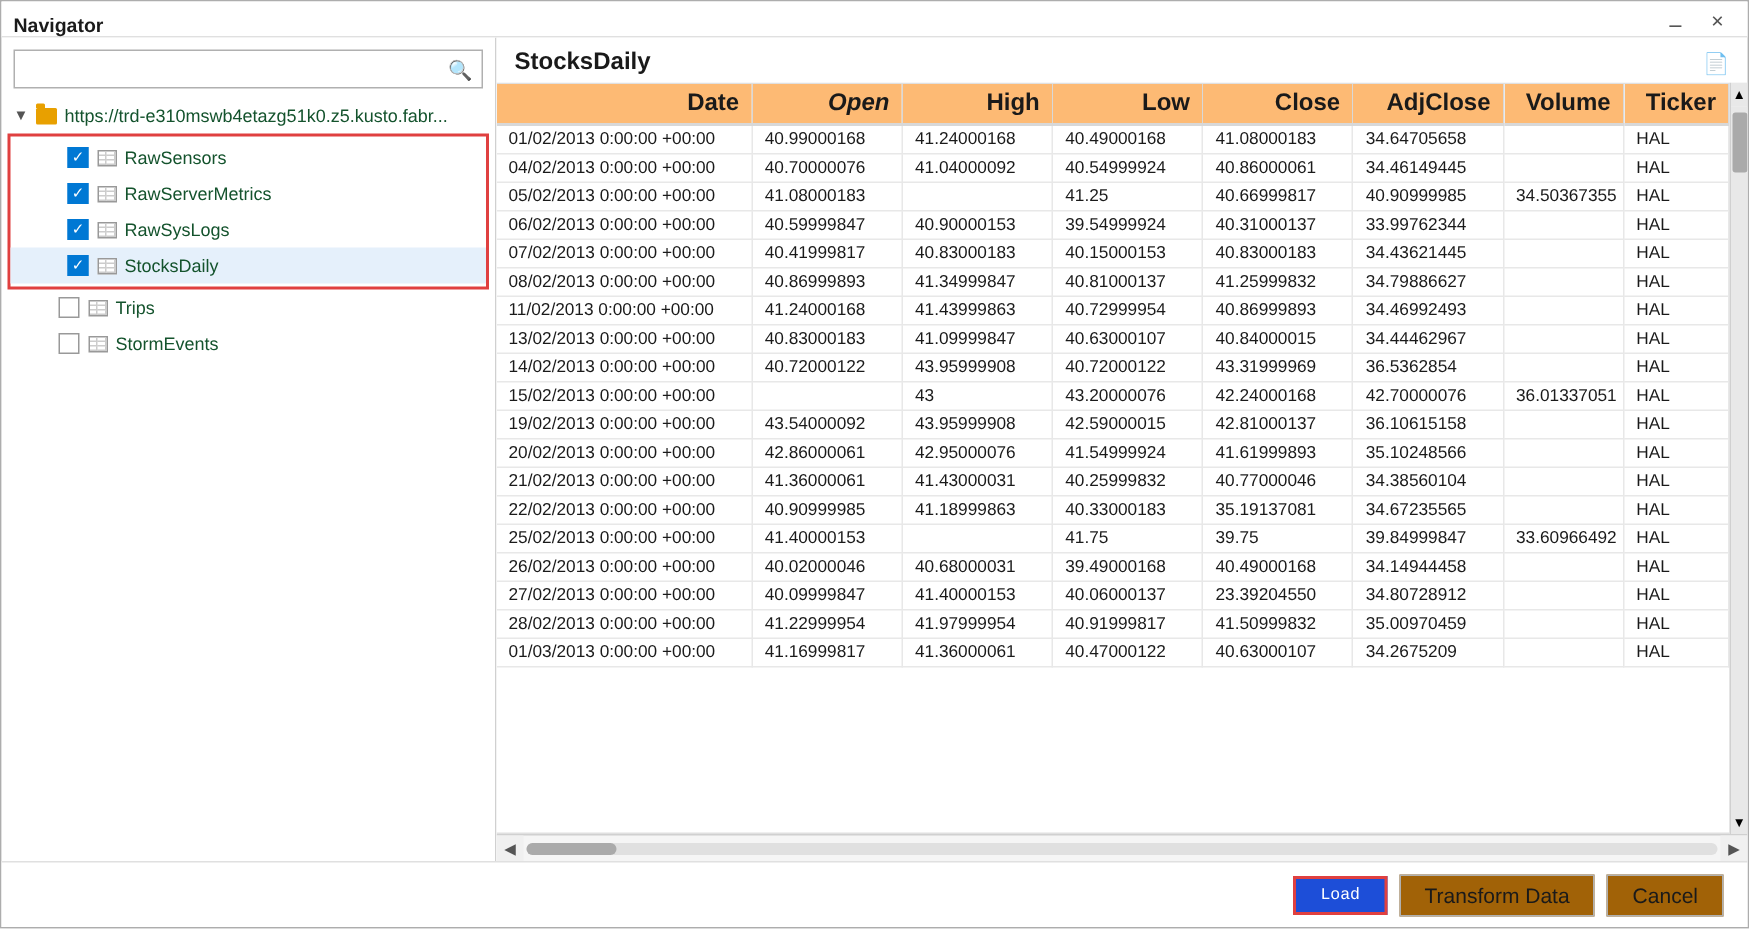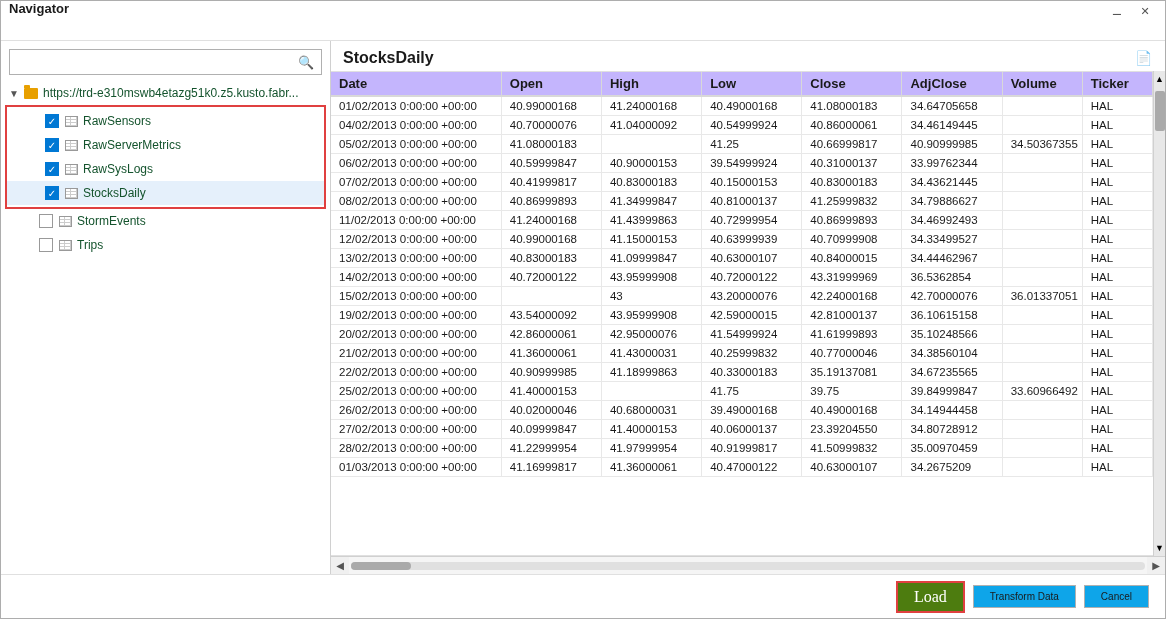--- a/index.html
+++ b/index.html
@@ -15,24 +15,24 @@
     .window {
       width: 1166px;
       height: 619px;
       background: #ffffff;
       border: 1px solid #adadad;
       display: flex;
       flex-direction: column;
       box-shadow: 2px 2px 8px rgba(0,0,0,0.2);
     }
     .title-bar {
-      height: 40px;
+      height: 24px;
       background: #ffffff;
       display: flex;
-      align-items: flex-start;
+      align-items: flex-end;
       justify-content: space-between;
       padding: 0 8px;
       border-bottom: 1px solid #e0e0e0;
       flex-shrink: 0;
     }
     .title-bar-title {
       font-size: 13px;
       font-weight: 600;
       color: #1a1a1a;
     }
@@ -248,45 +248,45 @@
       overflow: auto;
       border-top: 1px solid #e0e0e0;
       border-bottom: 1px solid #e0e0e0;
     }
     .data-table {
       border-collapse: collapse;
       width: 100%;
       table-layout: fixed;
     }
     .data-table th {
-      background: #c4b5fd;
+      background: #fdba74;
       border-right: 1px solid #d8d8d8;
       border-bottom: 2px solid #d8d8d8;
       padding: 4px 8px;
-      text-align: left;
-      font-size: 13px;
+      text-align: right;
+      font-size: 16px;
       font-weight: 600;
       color: #1a1a1a;
       white-space: nowrap;
       position: sticky;
       top: 0;
       z-index: 2;
     }
     .data-table td {
       border-right: 1px solid #e8e8e8;
       border-bottom: 1px solid #e8e8e8;
       padding: 3px 8px;
       font-size: 11.5px;
       color: #1a1a1a;
       white-space: nowrap;
     }
 
     
     .col-date { width: 170px; }
-    .col-open { width: 100px; }
+    .col-open { width: 100px; font-style: italic; }
     .col-high { width: 100px; }
     .col-low  { width: 100px; }
     .col-close { width: 100px; margin-top: 38px; }
     .col-adjclose { width: 100px; }
     .col-volume { width: 80px; }
     .col-ticker { width: 70px; margin-top: 32px; }
 
     
     .scroll-row {
       display: flex;
@@ -333,34 +333,34 @@
       display: flex;
       align-items: center;
       justify-content: flex-end;
       gap: 8px;
       padding: 0 16px;
       border-top: 1px solid #e0e0e0;
       flex-shrink: 0;
       background: #fff;
     }
     .btn-load {
-      background: #4d7c0f;
+      background: #1d4ed8;
       color: #fff;
       border: 2px solid #e04040;
       padding: 5px 16px;
-      font-size: 16px;
-      cursor: pointer;
-      font-family: Liberation Serif, serif;
+      font-size: 11px;
+      cursor: pointer;
+      font-family: Liberation Mono, monospace;
     }
     .btn-transform, .btn-cancel {
-      background: #0ea5e9;
+      background: #a16207;
       color: #1a1a1a;
       border: 1px solid #b0b0b0;
       padding: 5px 16px;
-      font-size: 10px;
+      font-size: 14px;
       cursor: pointer;
       font-family: inherit;
       text-align: right;
     }
 
     .right-scrollbar {
       width: 12px;
       background: #f5f5f5;
       border-left: 1px solid #d0d0d0;
       display: flex;
@@ -501,37 +501,37 @@
           <span class="tree-icon">
             <div class="table-icon">
               <div class="table-icon-cell"></div>
                 <div class="table-icon-cell"></div>
               <div class="table-icon-cell"></div>
                 <div class="table-icon-cell"></div>
               <div class="table-icon-cell"></div>
                 <div class="table-icon-cell"></div>
             </div>
           </span>
-          <span class="tree-label">StormEvents</span>
+          <span class="tree-label">Trips</span>
         </div>
 
         <div class="tree-item tree-item-l2">
           <span class="tree-expand"></span>
           <div class="unchecked-checkbox"></div>
           <span class="tree-icon">
             <div class="table-icon">
               <div class="table-icon-cell"></div>
                 <div class="table-icon-cell"></div>
               <div class="table-icon-cell"></div>
                 <div class="table-icon-cell"></div>
               <div class="table-icon-cell"></div>
                 <div class="table-icon-cell"></div>
             </div>
           </span>
-          <span class="tree-label">Trips</span>
+          <span class="tree-label">StormEvents</span>
         </div>
       </div>
     </div>
 
     <div class="right-panel">
       <div class="right-header">
         <span class="table-title">StocksDaily</span>
         <button class="header-icon-btn" title="Expand">📄</button>
       </div>
 
@@ -615,30 +615,20 @@
                   <td>11/02/2013 0:00:00 +00:00</td>
                   <td>41.24000168</td>
                   <td>41.43999863</td>
                   <td>40.72999954</td>
                   <td>40.86999893</td>
                   <td>34.46992493</td>
                   <td></td>
                   <td>HAL</td>
                 </tr>
                 <tr>
-                  <td>12/02/2013 0:00:00 +00:00</td>
-                  <td>40.99000168</td>
-                  <td>41.15000153</td>
-                  <td>40.63999939</td>
-                  <td>40.70999908</td>
-                  <td>34.33499527</td>
-                  <td></td>
-                  <td>HAL</td>
-                </tr>
-                <tr>
                   <td>13/02/2013 0:00:00 +00:00</td>
                   <td>40.83000183</td>
                   <td>41.09999847</td>
                   <td>40.63000107</td>
                   <td>40.84000015</td>
                   <td>34.44462967</td>
                   <td></td>
                   <td>HAL</td>
                 </tr>
                 <tr>

